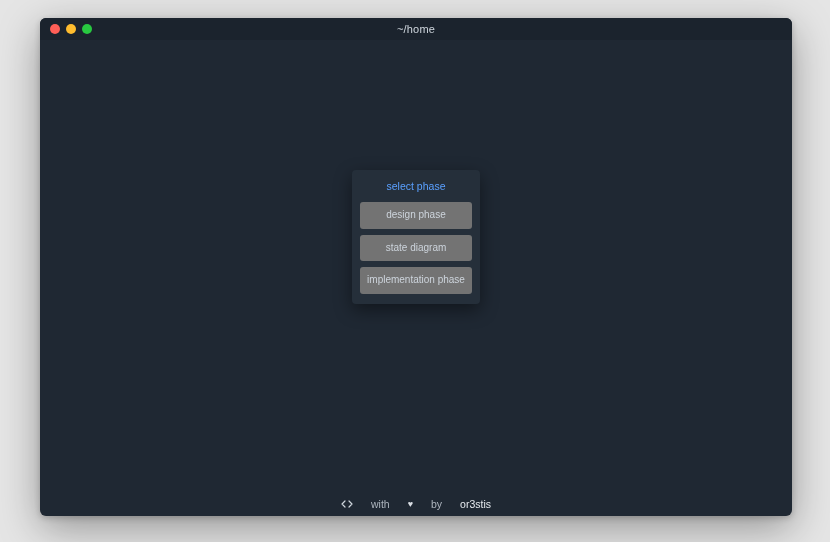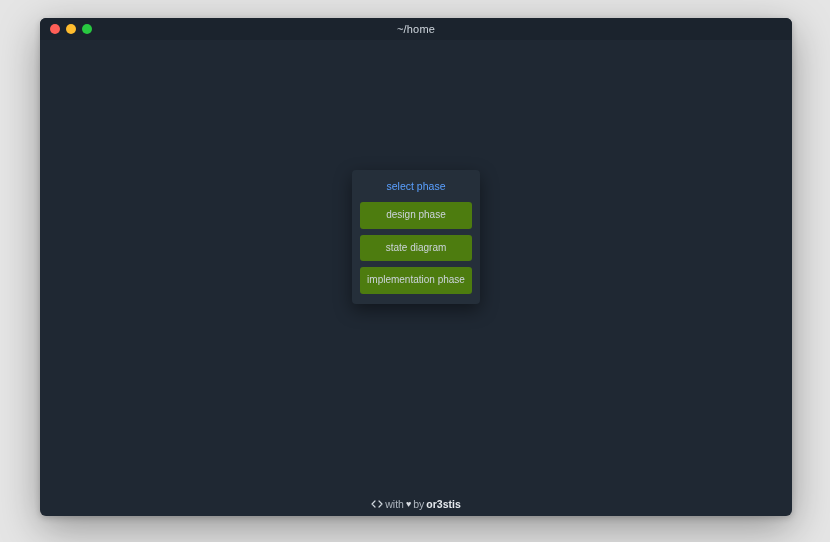--- a/index.html
+++ b/index.html
@@ -68,41 +68,41 @@
     gap: 6px;
   }
   .menu-header {
     color: #5aa0ff;
     font-size: 10.5px;
     text-align: center;
     padding: 2px 0 4px 0;
     font-weight: 400;
   }
   .menu-item {
-    background: #4d7c0f;
+    background: #737373;
     color: #cdd4dc;
     font-size: 10px;
     line-height: 1.25;
     text-align: center;
     padding: 7px 6px;
     border-radius: 3px;
     cursor: pointer;
   }
   .footer {
     height: 24px;
     display: flex;
     align-items: center;
     justify-content: center;
-    gap: 2px;
+    gap: 18px;
     color: #aeb6bf;
     font-size: 10.5px;
     flex-shrink: 0;
   }
   .footer svg { display: block; }
-  .footer .author { color: #e6eaef; font-weight: 700; }
+  .footer .author { color: #e6eaef; font-weight: 400; }
   .heart { color: #d8dde3; font-size: 9px; position: relative; top: -0.5px; }
 </style>
 </head>
 <body>
 
 <div class="win">
 
   <div class="titlebar">
     <div class="traffic">
       <div class="tl close"></div>

